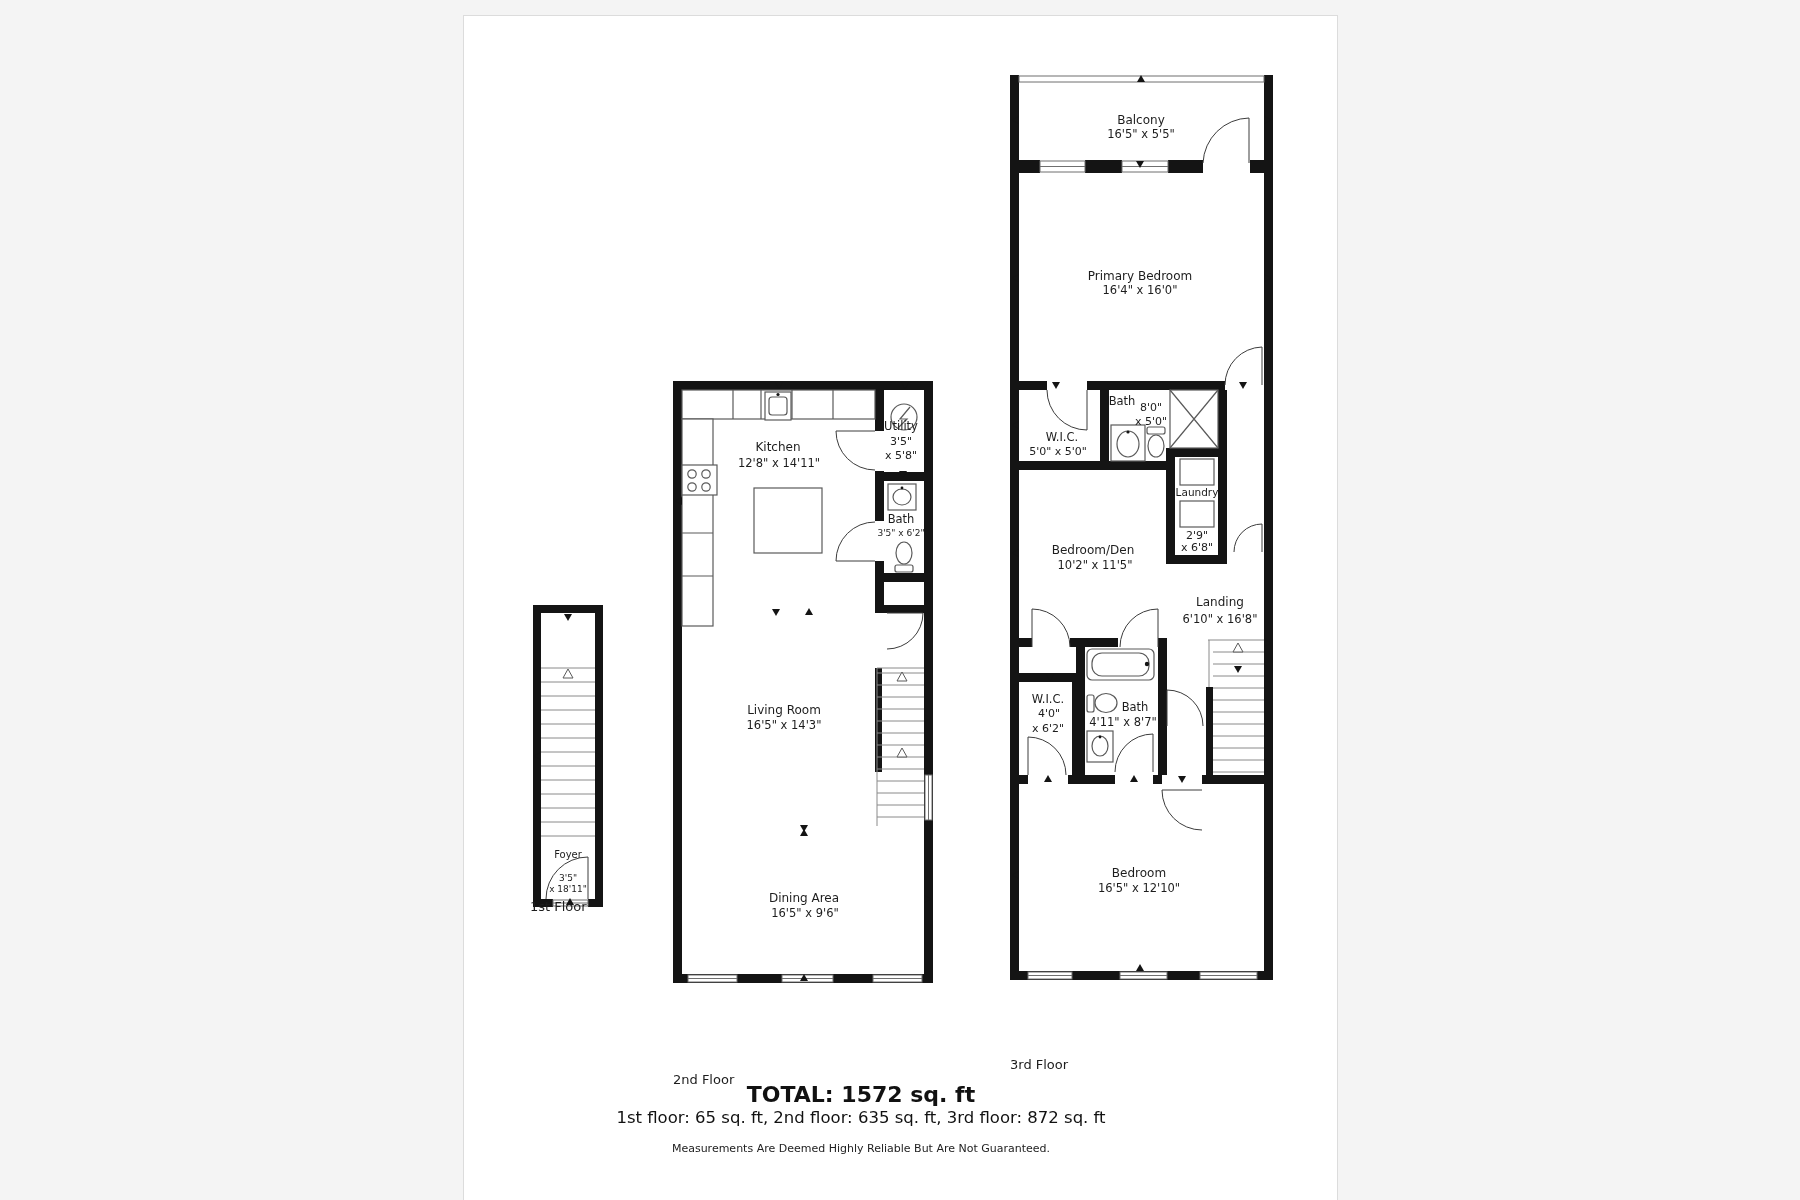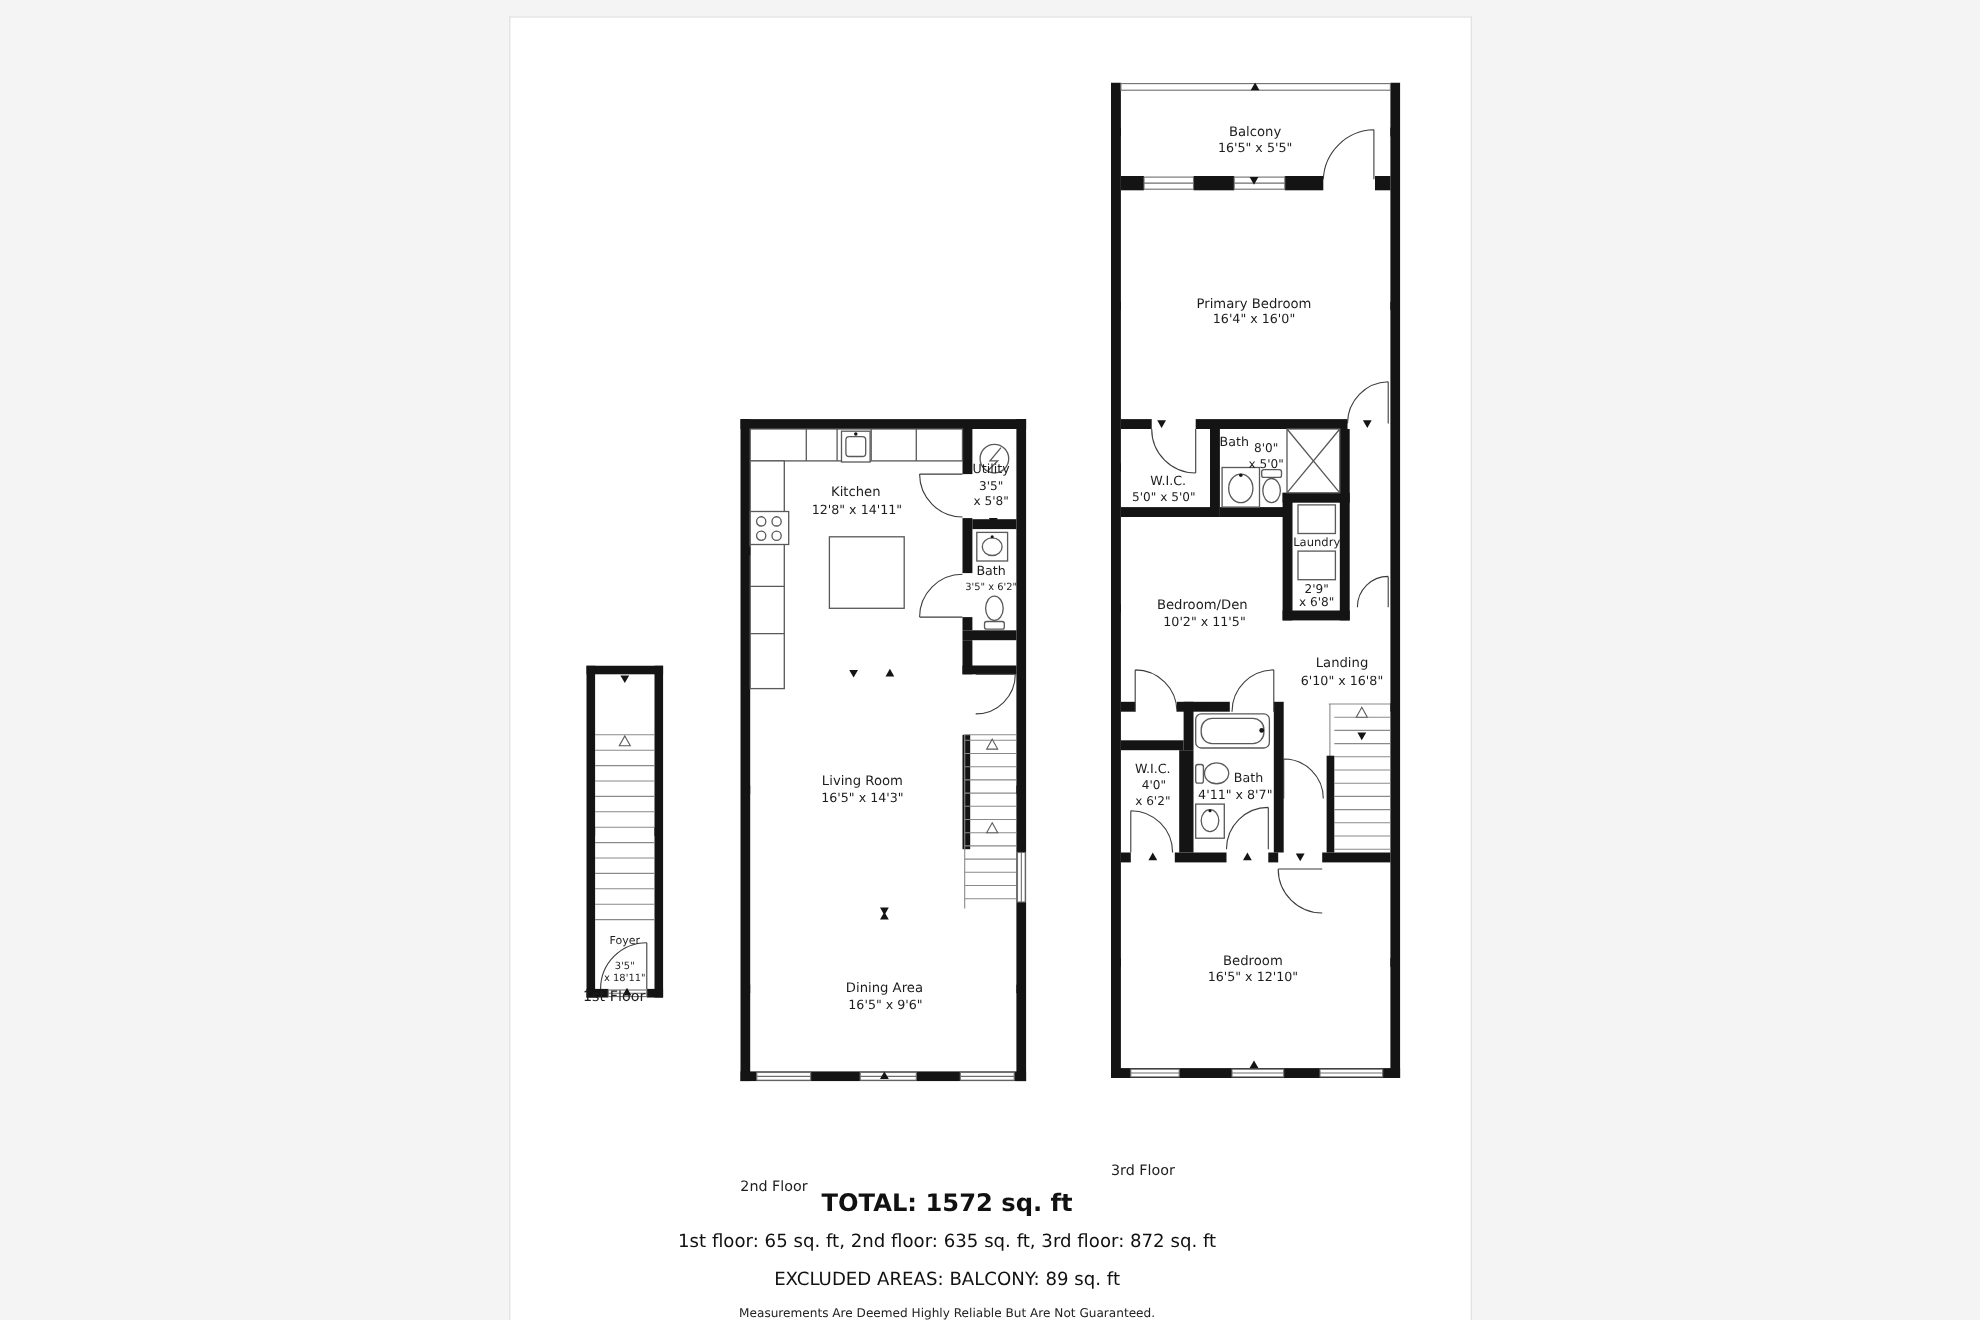--- a/index.html
+++ b/index.html
@@ -10,21 +10,21 @@
   .plan{position:absolute;}
   .plan1{left:69px;top:589px;width:70px;height:302px;}
   .plan2{left:209px;top:365px;width:260px;height:602px;}
   .plan3{left:546px;top:59px;width:263px;height:908px;}
   .floor-label{position:absolute;font-size:13px;color:var(--text,#1d1d1d);}
   .fl1{left:66px;top:883px;}
   .fl2{left:209px;top:1056px;}
   .fl3{left:546px;top:1041px;}
   .summary{position:absolute;left:0;top:1070px;width:794px;text-align:center;color:#111;}
   .summary .total{font-size:22px;font-weight:bold;line-height:17px;}
-  .summary .line{font-size:16.5px;line-height:16px;margin-top:18px;}
+  .summary .line{font-size:16.5px;line-height:16px;margin-top:7px;}
   .summary .disclaimer{font-size:11px;margin-top:16px;color:#222;}
   
   svg text{fill:var(--text,#1d1d1d);text-anchor:middle;font-family:"DejaVu Sans",sans-serif;}
   .lbl{font-size:12px;}
   .m11{font-size:11.5px;}
   .d11{font-size:11px;}
   .f10{font-size:10px;}
   .f105{font-size:10.5px;}
   .xs{font-size:9px;}
   .w{fill:var(--wall,#141414);}
@@ -348,18 +348,17 @@
       </g>
     </svg>
 
     <div class="floor-label fl1">1st Floor</div>
     <div class="floor-label fl2">2nd Floor</div>
     <div class="floor-label fl3">3rd Floor</div>
 
     <div class="summary">
       <div class="total">TOTAL: 1572 sq. ft</div>
       <div class="line">1st floor: 65 sq. ft, 2nd floor: 635 sq. ft, 3rd floor: 872 sq. ft</div>
-      <div class="line">EXCLUDED AREAS: BALCONY: 89 sq. ft</div>
       <div class="disclaimer">Measurements Are Deemed Highly Reliable But Are Not Guaranteed.</div>
     </div>
 
   </div>
 </div>
 
 </body></html>

